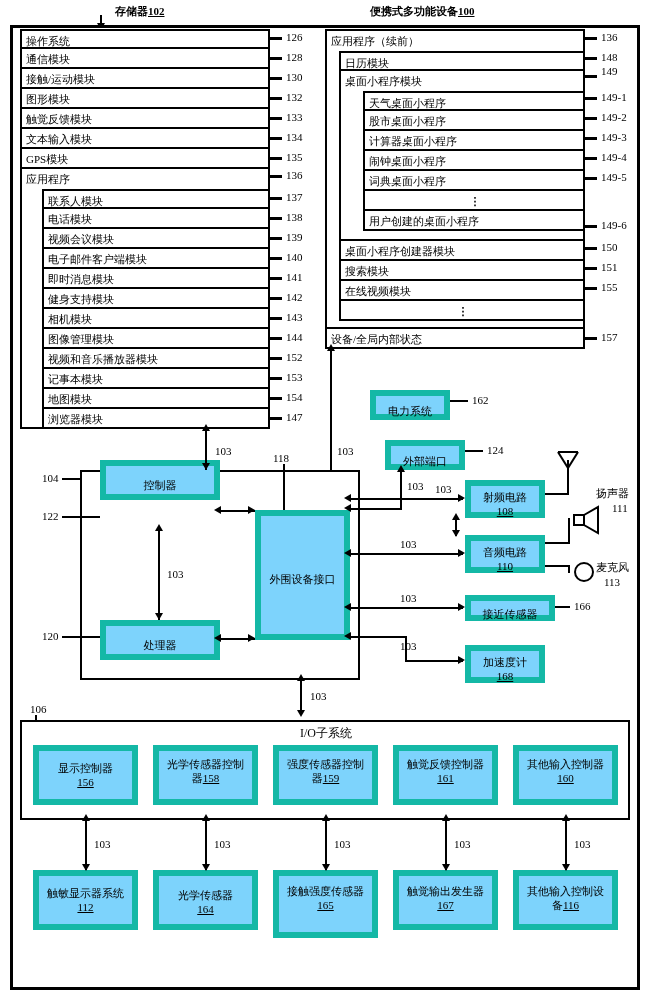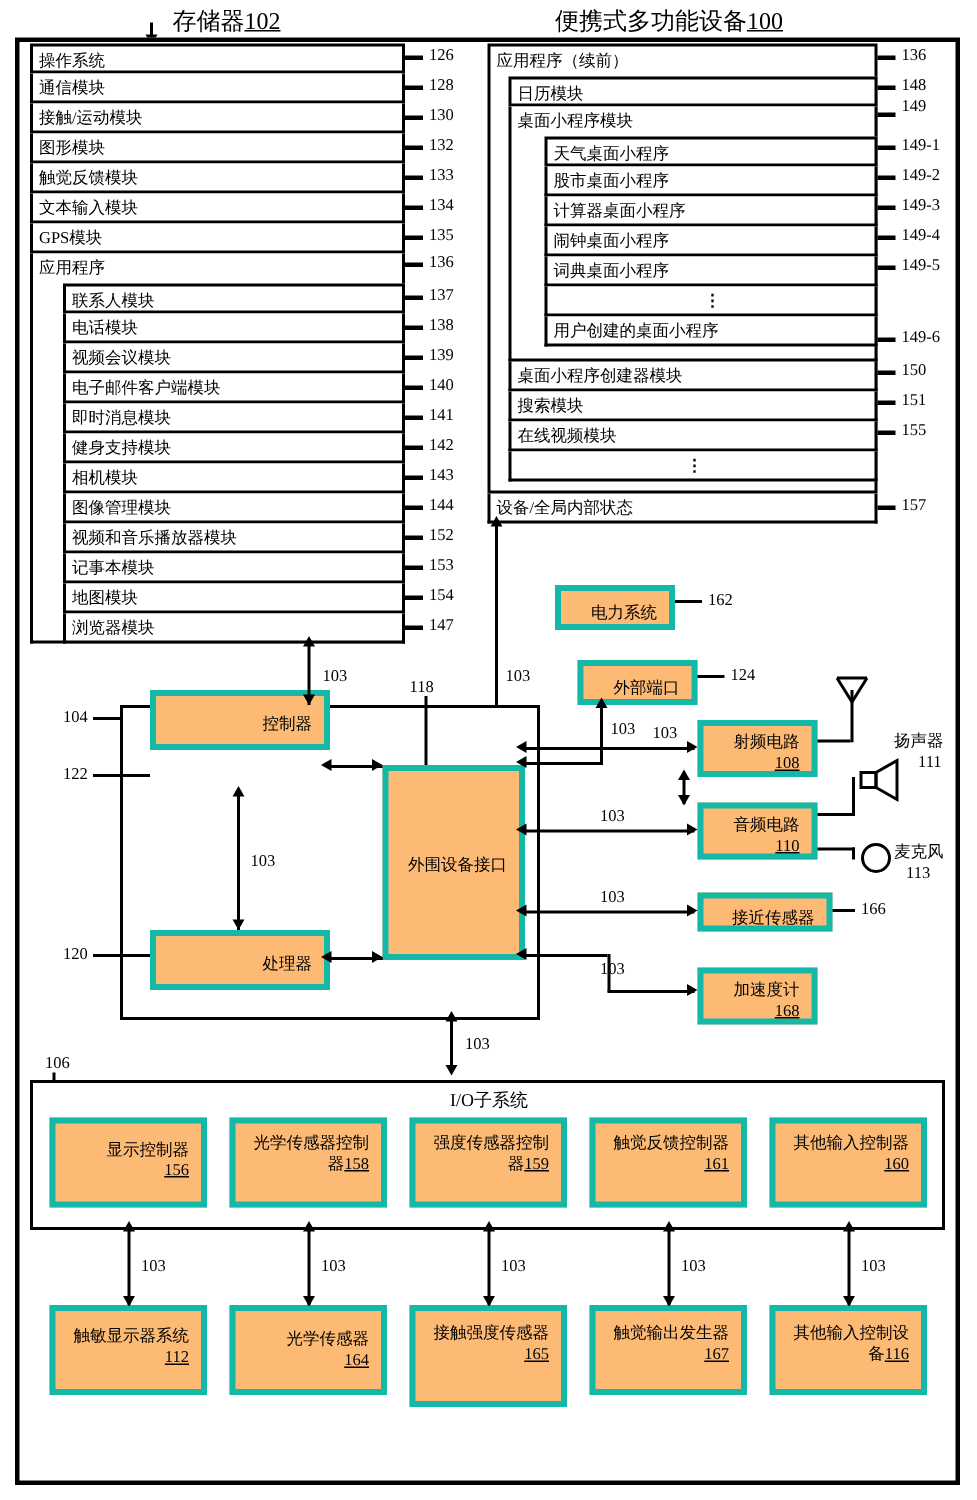--- a/index.html
+++ b/index.html
@@ -24,40 +24,41 @@
     border-top: none;
     padding: 2px 4px;
     text-align: left;
     height: 20px;
     line-height: 16px;
     background: #fff;
   }
   .row:first-child { border-top: 2px solid #000; }
   .header-label {
     position: absolute;
-    font-size: 16px;
+    font-size: 11px;
+    font-weight: bold;
   }
   .header-label .u { text-decoration: underline; }
   .num {
     position: absolute;
     font-size: 11px;
   }
   .tick {
     position: absolute;
     width: 12px;
     height: 3px;
     background: #000;
   }
   .u { text-decoration: underline; }
   .small-box {
     position: absolute;
-    border: 4px solid #14b8a6;
+    border: 6px solid #14b8a6;
     padding: 3px 8px;
-    text-align: right;
-    background: #fdba74;
+    text-align: center;
+    background: #7dd3fc;
   }
   .lead {
     position: absolute;
     background: #000;
   }
   .stemH { position: absolute; height: 2px; background: #000; }
   .stemV { position: absolute; width: 2px; background: #000; }
   .hd-r { position: absolute; width:0; height:0; border-top:4px solid transparent; border-bottom:4px solid transparent; border-left:7px solid #000; }
   .hd-l { position: absolute; width:0; height:0; border-top:4px solid transparent; border-bottom:4px solid transparent; border-right:7px solid #000; }
   .hd-u { position: absolute; width:0; height:0; border-left:4px solid transparent; border-right:4px solid transparent; border-bottom:7px solid #000; }

